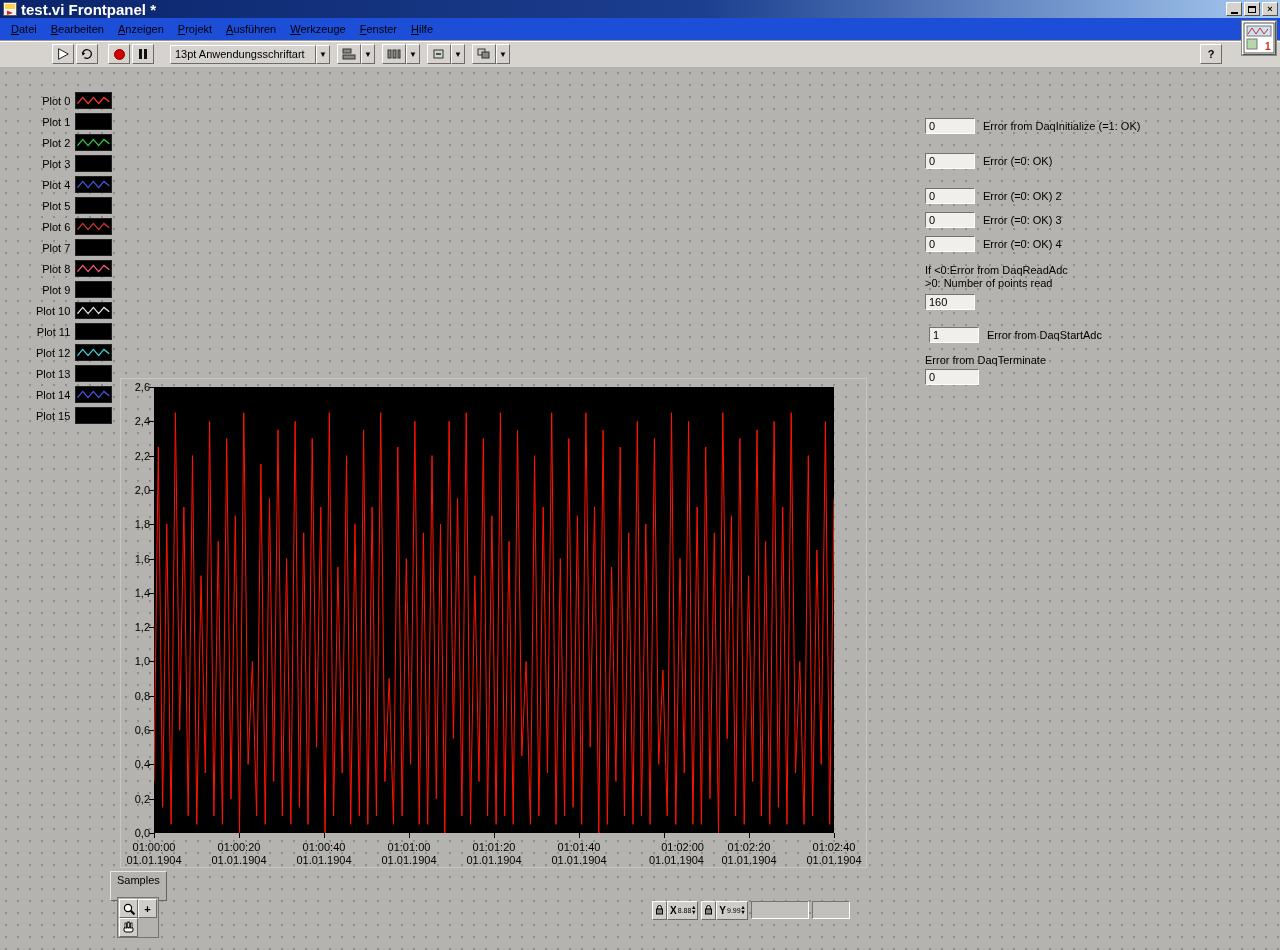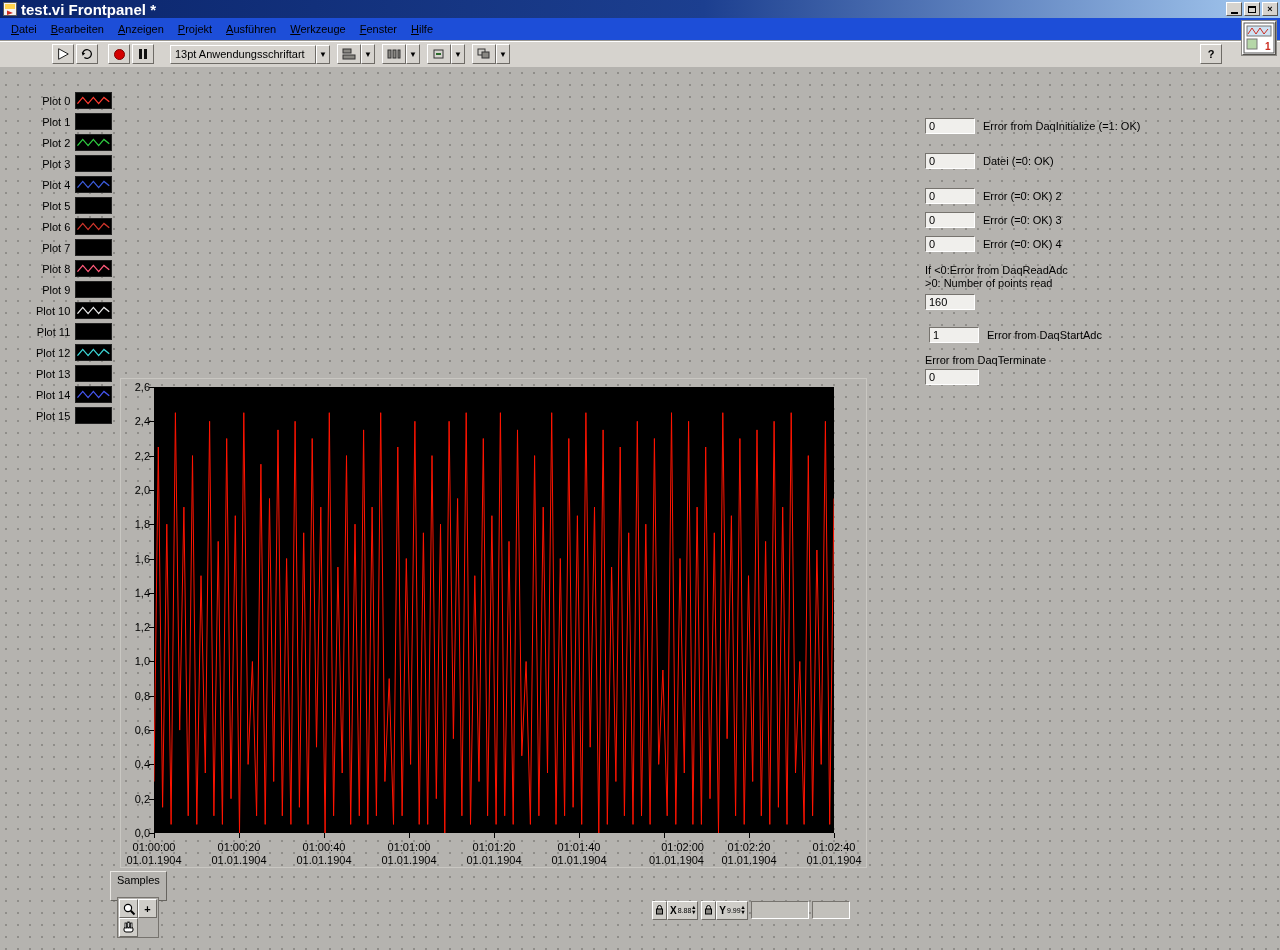--- a/index.html
+++ b/index.html
@@ -323,21 +323,21 @@
           <span class="legend-swatch"></span>
         </div>
       </div>
 
     <div class="indicator" style="top:51px">
       <div class="numbox">0</div>
       <div class="ind-label">Error from DaqInitialize (=1: OK)</div>
     </div>
     <div class="indicator" style="top:86px">
       <div class="numbox">0</div>
-      <div class="ind-label">Datei  (=0: OK)</div>
+      <div class="ind-label">Error  (=0: OK)</div>
     </div>
     <div class="indicator" style="top:121px">
       <div class="numbox">0</div>
       <div class="ind-label">Error  (=0: OK) 2</div>
     </div>
     <div class="indicator" style="top:145px">
       <div class="numbox">0</div>
       <div class="ind-label">Error  (=0: OK) 3</div>
     </div>
     <div class="indicator" style="top:169px">

